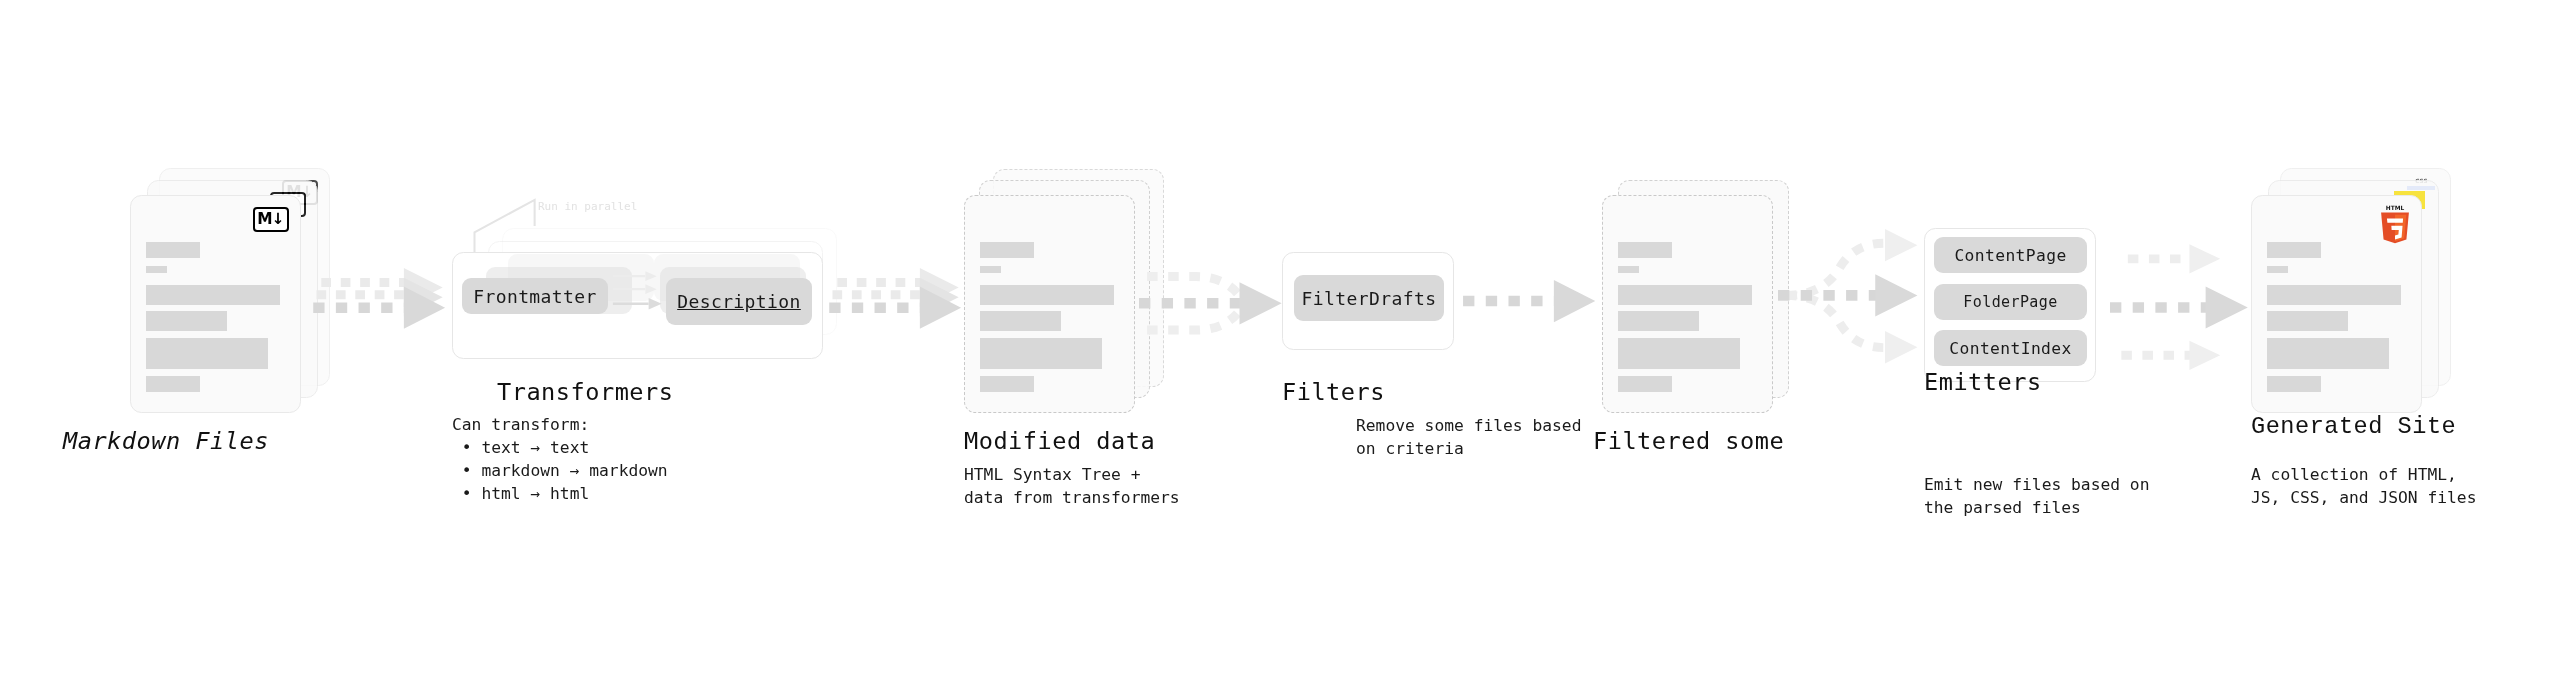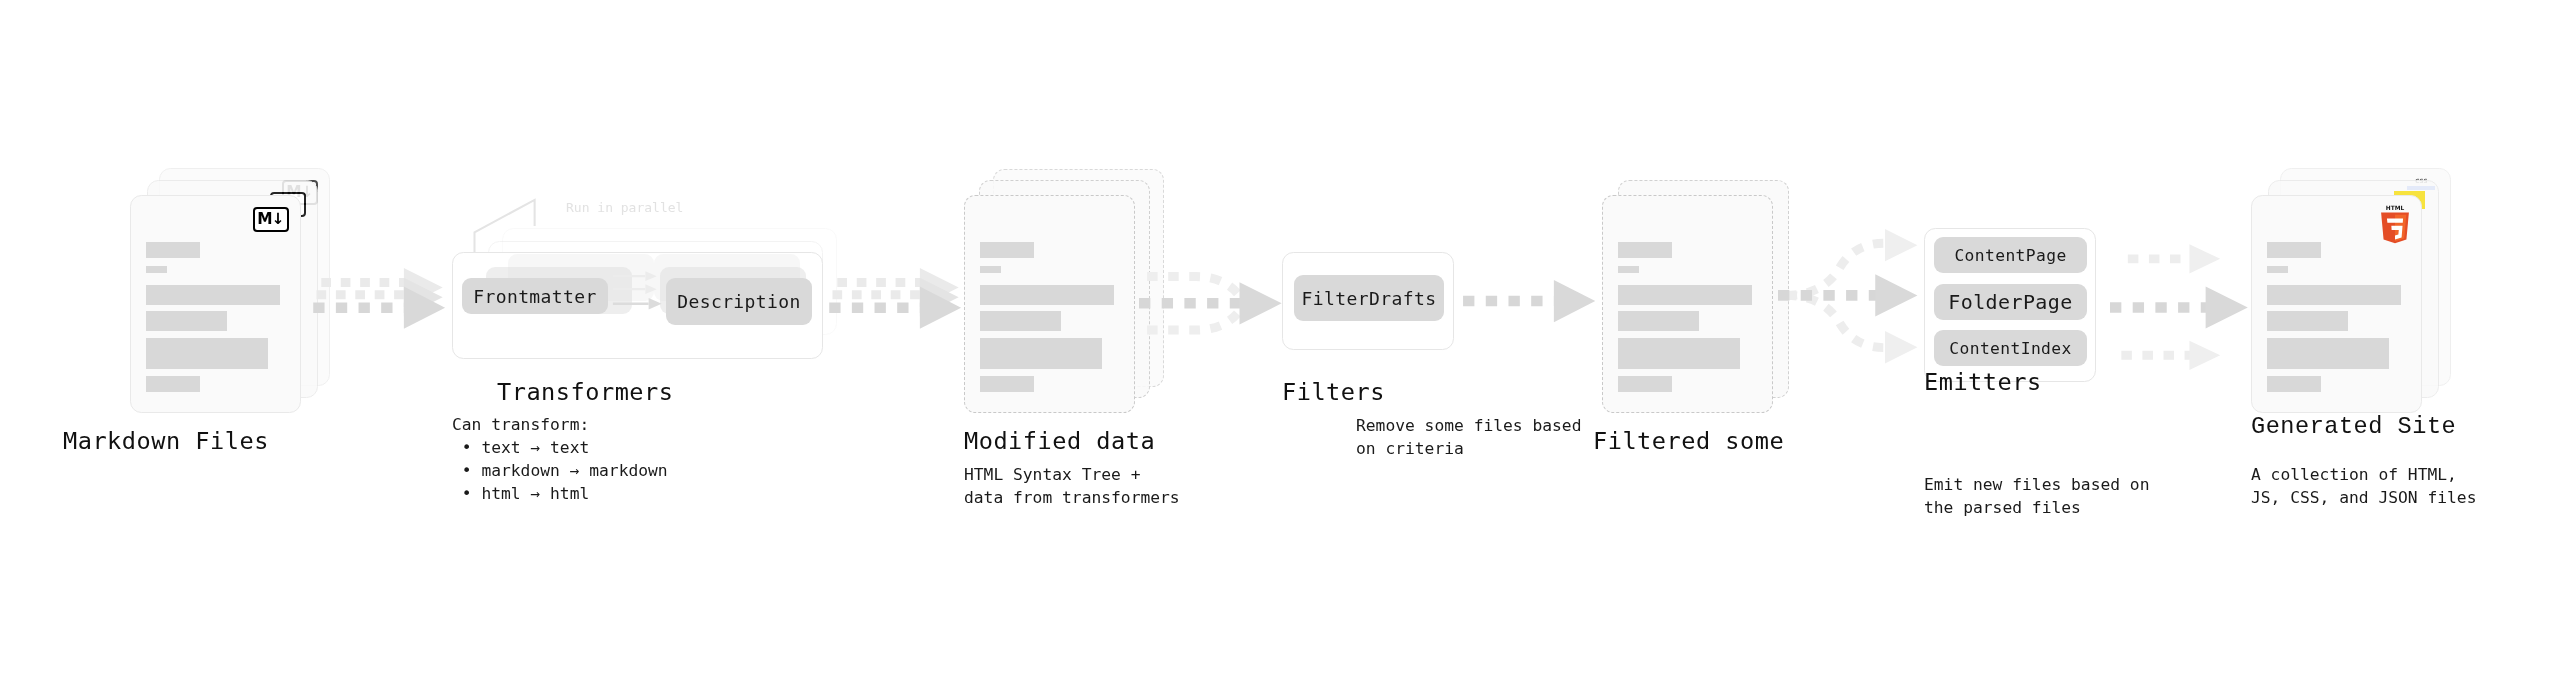--- a/index.html
+++ b/index.html
@@ -84,21 +84,21 @@
   .title {
     position: absolute;
     font-size: 23.6px; color: #111; letter-spacing: 0.5px; white-space: nowrap;
   }
   .caption {
     position: absolute;
     font-size: 16.3px; color: #1a1a1a; line-height: 1.42; white-space: pre;
   }
   .runlabel {
     position: absolute;
-    font-size: 13px; color: #e2e2e2; white-space: nowrap; margin-left: 28px;
+    font-size: 11px; color: #e2e2e2; white-space: nowrap;
   }
 
   svg { position: absolute; overflow: visible; }
 </style>
 </head>
 <body>
 
 <div class="stage">
 
   <div class="node">
@@ -122,21 +122,21 @@
           <span class="dn">↓</span>
         </div>
       <div class="skel" style="left:15.4px; top:46px;  width:54px;  height:16.3px;"></div>
       <div class="skel" style="left:15.4px; top:70px;  width:20.3px;  height:6.5px;"></div>
       <div class="skel" style="left:15.4px; top:89px; width:134px; height:20.3px;"></div>
       <div class="skel" style="left:15.4px; top:115px; width:81px; height:20.3px;"></div>
       <div class="skel" style="left:15.4px; top:142px; width:122px; height:31px;"></div>
       <div class="skel" style="left:15.4px; top:180px; width:54px;  height:16.3px;"></div>
     </div>
 
-    <div class="title" style="left:63px; top:427px;">Markdown Files</div>
+    <div class="title" style="left:63px; top:427px;font-style:italic;">Markdown Files</div>
   </div>
 
   <svg class="node" style="left:313px; top:268px;" width="138" height="89" viewBox="0 0 170 110">
     <g fill="none" stroke="#eaeaea" stroke-width="11" stroke-dasharray="12 12" stroke-linecap="butt">
       <line x1="10" y1="18" x2="118" y2="18"></line>
       <line x1="4" y1="33" x2="118" y2="33"></line>
     </g>
     <polygon points="112,0 160,24 112,48" fill="#eaeaea"></polygon>
     <polygon points="112,12 160,36 112,60" fill="#e4e4e4"></polygon>
     <g fill="none" stroke="#d7d7d7" stroke-width="13" stroke-dasharray="14 14" stroke-linecap="butt">
@@ -169,21 +169,21 @@
         <line x1="2" y1="26" x2="42" y2="26"></line>
           <polygon points="42,20 56,26 42,32" fill="#ececec" stroke="none"></polygon>
       </g>
       <g stroke="#dcdcdc" stroke-width="3" fill="none">
         <line x1="2" y1="44" x2="46" y2="44"></line>
           <polygon points="46,37 62,44 46,51" fill="#dcdcdc" stroke="none"></polygon>
       </g>
     </svg>
 
     <div class="pill" style="left:462px; top:278px; width:146px; height:36px;">Frontmatter</div>
-    <div class="pill" style="left:666px; top:278px; width:146px; height:47px;">Description</div>
+    <div class="pill" style="left:666px; top:278px; width:146px; height:47px;text-decoration:underline;">Description</div>
 
     <div class="title" style="left:452px; top:378px;margin-left:45px;">Transformers</div>
     <div class="caption" style="left:452px; top:413px;">Can transform:
  • text → text
  • markdown → markdown
  • html → html</div>
   </div>
 
   <svg class="node" style="left:829px; top:268px;" width="138" height="89" viewBox="0 0 170 110">
     <g fill="none" stroke="#eaeaea" stroke-width="11" stroke-dasharray="12 12" stroke-linecap="butt">
@@ -262,21 +262,21 @@
     <polygon points="132,122 172,142 132,162" fill="#efefef"></polygon>
     <g fill="none" stroke="#d7d7d7" stroke-width="13" stroke-dasharray="14 14" stroke-linecap="butt">
       <line x1="0" y1="78" x2="128" y2="78"></line>
     </g>
     <polygon points="120,52 172,78 120,104" fill="#d9d9d9"></polygon>
   </svg>
 
   <div class="node">
     <div class="groupbox" style="left:1924px; top:228px; width:172px; height:154px;"></div>
     <div class="pill" style="left:1934px; top:237px; width:153px; height:36px; font-size:16.3px;">ContentPage</div>
-    <div class="pill" style="left:1934px; top:284px; width:153px; height:36px; font-size:20px;">FolderPage</div>
+    <div class="pill" style="left:1934px; top:284px; width:153px; height:36px; font-size:15px;">FolderPage</div>
     <div class="pill" style="left:1934px; top:330px; width:153px; height:36px; font-size:16.3px;">ContentIndex</div>
     <div class="title" style="left:1924px; top:368px;">Emitters</div>
     <div class="caption" style="left:1924px; top:428px;margin-top:45px;">Emit new files based on
 the parsed files</div>
   </div>
 
   <svg class="node" style="left:2110px; top:232px;" width="154" height="138" viewBox="0 0 190 170">
     <g fill="none" stroke="#ededed" stroke-width="11" stroke-dasharray="13 13" stroke-linecap="butt">
       <line x1="22" y1="33" x2="106" y2="33"></line>
       <line x1="14" y1="152" x2="106" y2="152"></line>

